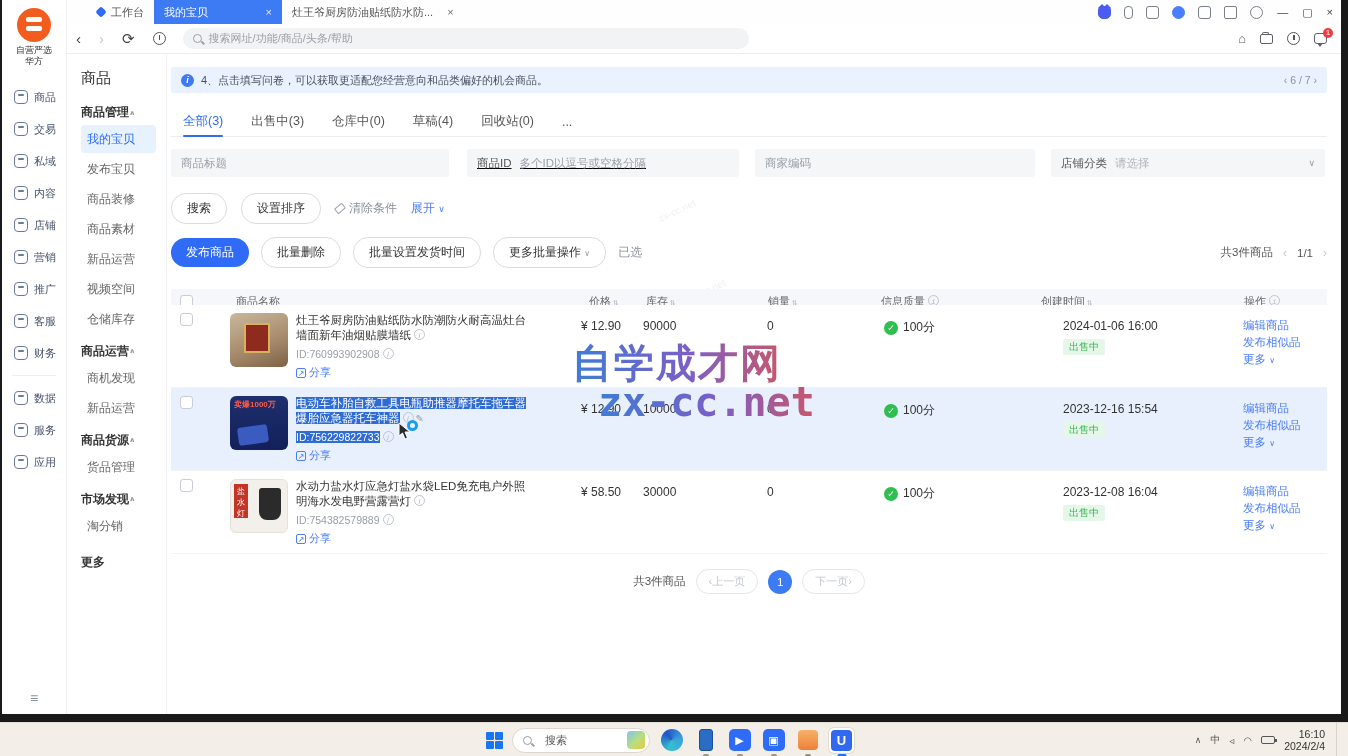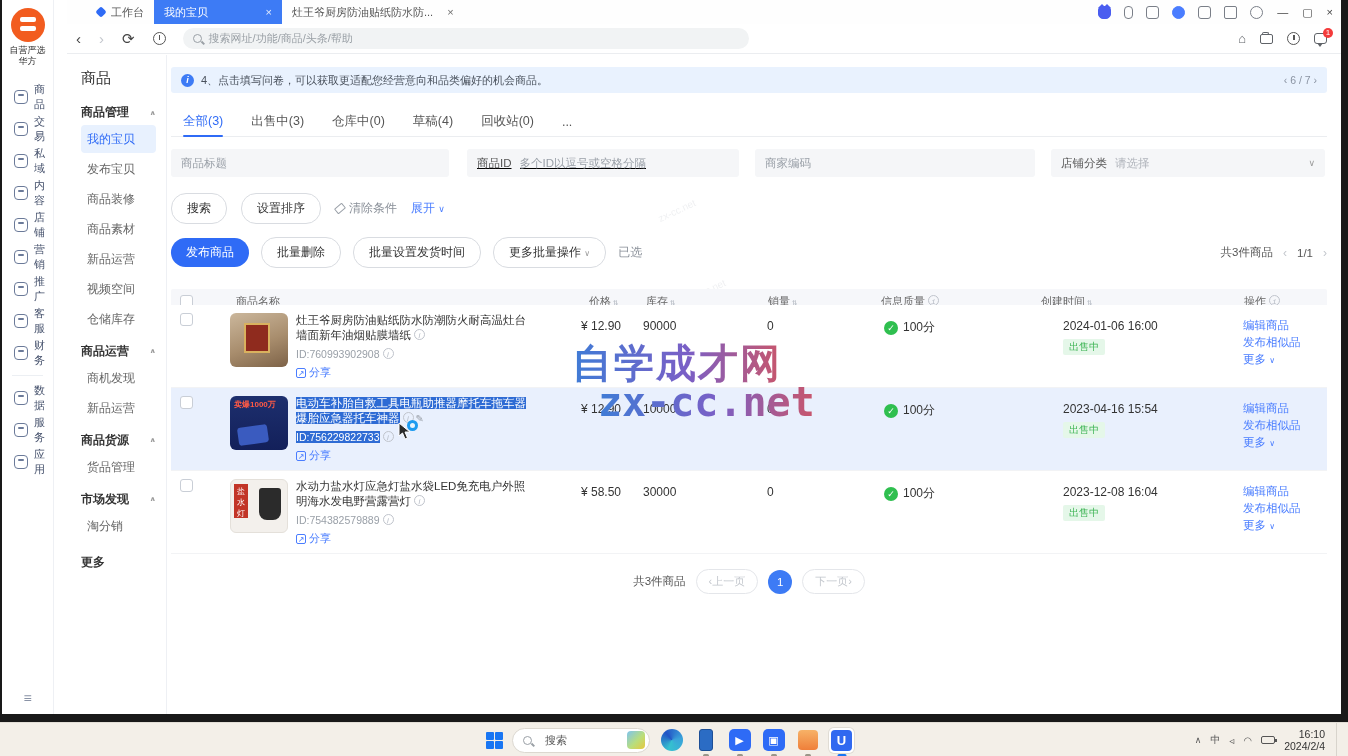--- a/index.html
+++ b/index.html
@@ -3,21 +3,21 @@
 <meta charset="utf-8">
 <style>
   * { margin:0; padding:0; box-sizing:border-box; }
   body { font-family:"Liberation Sans","DejaVu Sans",sans-serif; background:#191919; }
   .screen { position:relative; width:1348px; height:756px; overflow:hidden; background:#191919; }
 
   
   .app { position:absolute; left:2px; top:0; width:1339px; height:714px; background:#fff; overflow:hidden; }
 
   
-  .rail { position:absolute; left:0; top:0; width:52px; height:100%; background:#fff; border-right:1px solid #eef0f4; z-index:5; }
+  .rail { position:absolute; left:0; top:0; width:65px; height:100%; background:#fff; border-right:1px solid #eef0f4; z-index:5; }
   .logo-circle { width:34px; height:34px; border-radius:50%; background:#f25c1f; margin:8px auto 3px; position:relative; }
   .logo-circle::before, .logo-circle::after { content:""; position:absolute; left:9px; width:16px; height:5px; background:#fff; border-radius:2px; }
   .logo-circle::before { top:9px; } .logo-circle::after { top:18px; }
   .logo-text { text-align:center; font-size:9px; color:#333; line-height:11px; }
   .rail-list { margin-top:14px; }
   .rail-item { display:flex; align-items:center; height:32px; padding-left:12px; cursor:pointer; }
   .rail-ico { width:14px; height:14px; border:1.3px solid #6b7a99; border-radius:4px; margin-right:6px; position:relative; flex:none; }
   .rail-ico::after { content:""; position:absolute; left:3px; top:3px; width:6px; height:2px; background:#6b7a99; border-radius:1px; }
   .rail-item span.lbl { font-size:11px; color:#44506b; }
   .rail-div { height:1px; background:#eceff3; margin:6px 10px; }
@@ -60,21 +60,21 @@
   .i-msg { width:13px; height:11px; border:1.3px solid #5f6368; border-radius:3px; position:relative; cursor:pointer; }
   .i-msg::after { content:""; position:absolute; left:2px; bottom:-4px; border-left:3px solid transparent; border-right:3px solid transparent; border-top:4px solid #5f6368; }
   .badge-red { position:absolute; right:-7px; top:-6px; background:#f43b3b; color:#fff; font-size:8px; min-width:10px; height:10px; border-radius:5px; text-align:center; line-height:10px; padding:0 1px; }
 
   
   .content { position:absolute; top:55px; left:0; right:0; bottom:0; display:flex; }
 
   
   .sidebar { width:100px; border-right:1px solid #eef0f4; padding:14px 10px 0 14px; flex:none; background:#fff; }
   .sb-title { font-size:15px; color:#333; margin-bottom:16px; }
-  .sb-head { font-size:12px; font-weight:bold; color:#333; margin:10px 0 4px; display:flex; align-items:center; justify-content:space-between; cursor:pointer; }
+  .sb-head { font-size:12px; font-weight:bold; color:#333; margin:10px 0 4px; display:flex; align-items:center; cursor:pointer; }
   .sb-head .caret { font-size:8px; color:#999; transform:scaleY(.8); }
   .sb-item { font-size:12px; color:#666; height:28px; line-height:28px; margin:2px 0; padding-left:6px; border-radius:4px; cursor:pointer; white-space:nowrap; }
   .sb-item.sel { background:#e8f1fe; color:#2f6bf6; }
   .sb-more { font-size:12px; font-weight:bold; color:#333; margin-top:14px; cursor:pointer; }
 
   
   .main { flex:1; position:relative; background:#fff; overflow:hidden; }
   .notice { position:absolute; left:4px; right:14px; top:12px; height:26px; background:#e9f2fe; border-radius:3px; display:flex; align-items:center; padding:0 10px; }
   .i-infoblue { width:13px; height:13px; border-radius:50%; background:#3d7bf5; color:#fff; font-size:9px; text-align:center; line-height:13px; font-style:italic; font-weight:bold; flex:none; margin-right:7px; }
   .notice .txt { font-size:11px; color:#49515c; }
@@ -442,21 +442,21 @@
                   <span>分享</span>
                 </div>
             </div>
             <span class="cell" style="left:410px;">¥ 12.90</span>
             <span class="cell" style="left:472px;">10000</span>
             <span class="cell" style="left:596px;">0</span>
             <span class="cell quality" style="left:713px;">
                 <span class="gdot">✓</span>
                 <span>100分</span>
               </span>
-            <span class="cell created" style="left:892px;"><span>2023-04-16 15:54</span><br><span class="status">出售中</span></span>
+            <span class="cell created" style="left:892px;"><span>2023-12-16 15:54</span><br><span class="status">出售中</span></span>
             <div class="cell ops" style="left:1072px; top:12px;">
               <div>编辑商品</div>
               <div>发布相似品</div>
               <div><span>更多</span> <span class="caret">∨</span></div>
             </div>
           </div>
 
           <div class="trow" style="top:416px;">
             <span class="cbx"></span>
             <div class="pimg" style="background:#f3f0ec;border:1px solid #e4e0da;">

